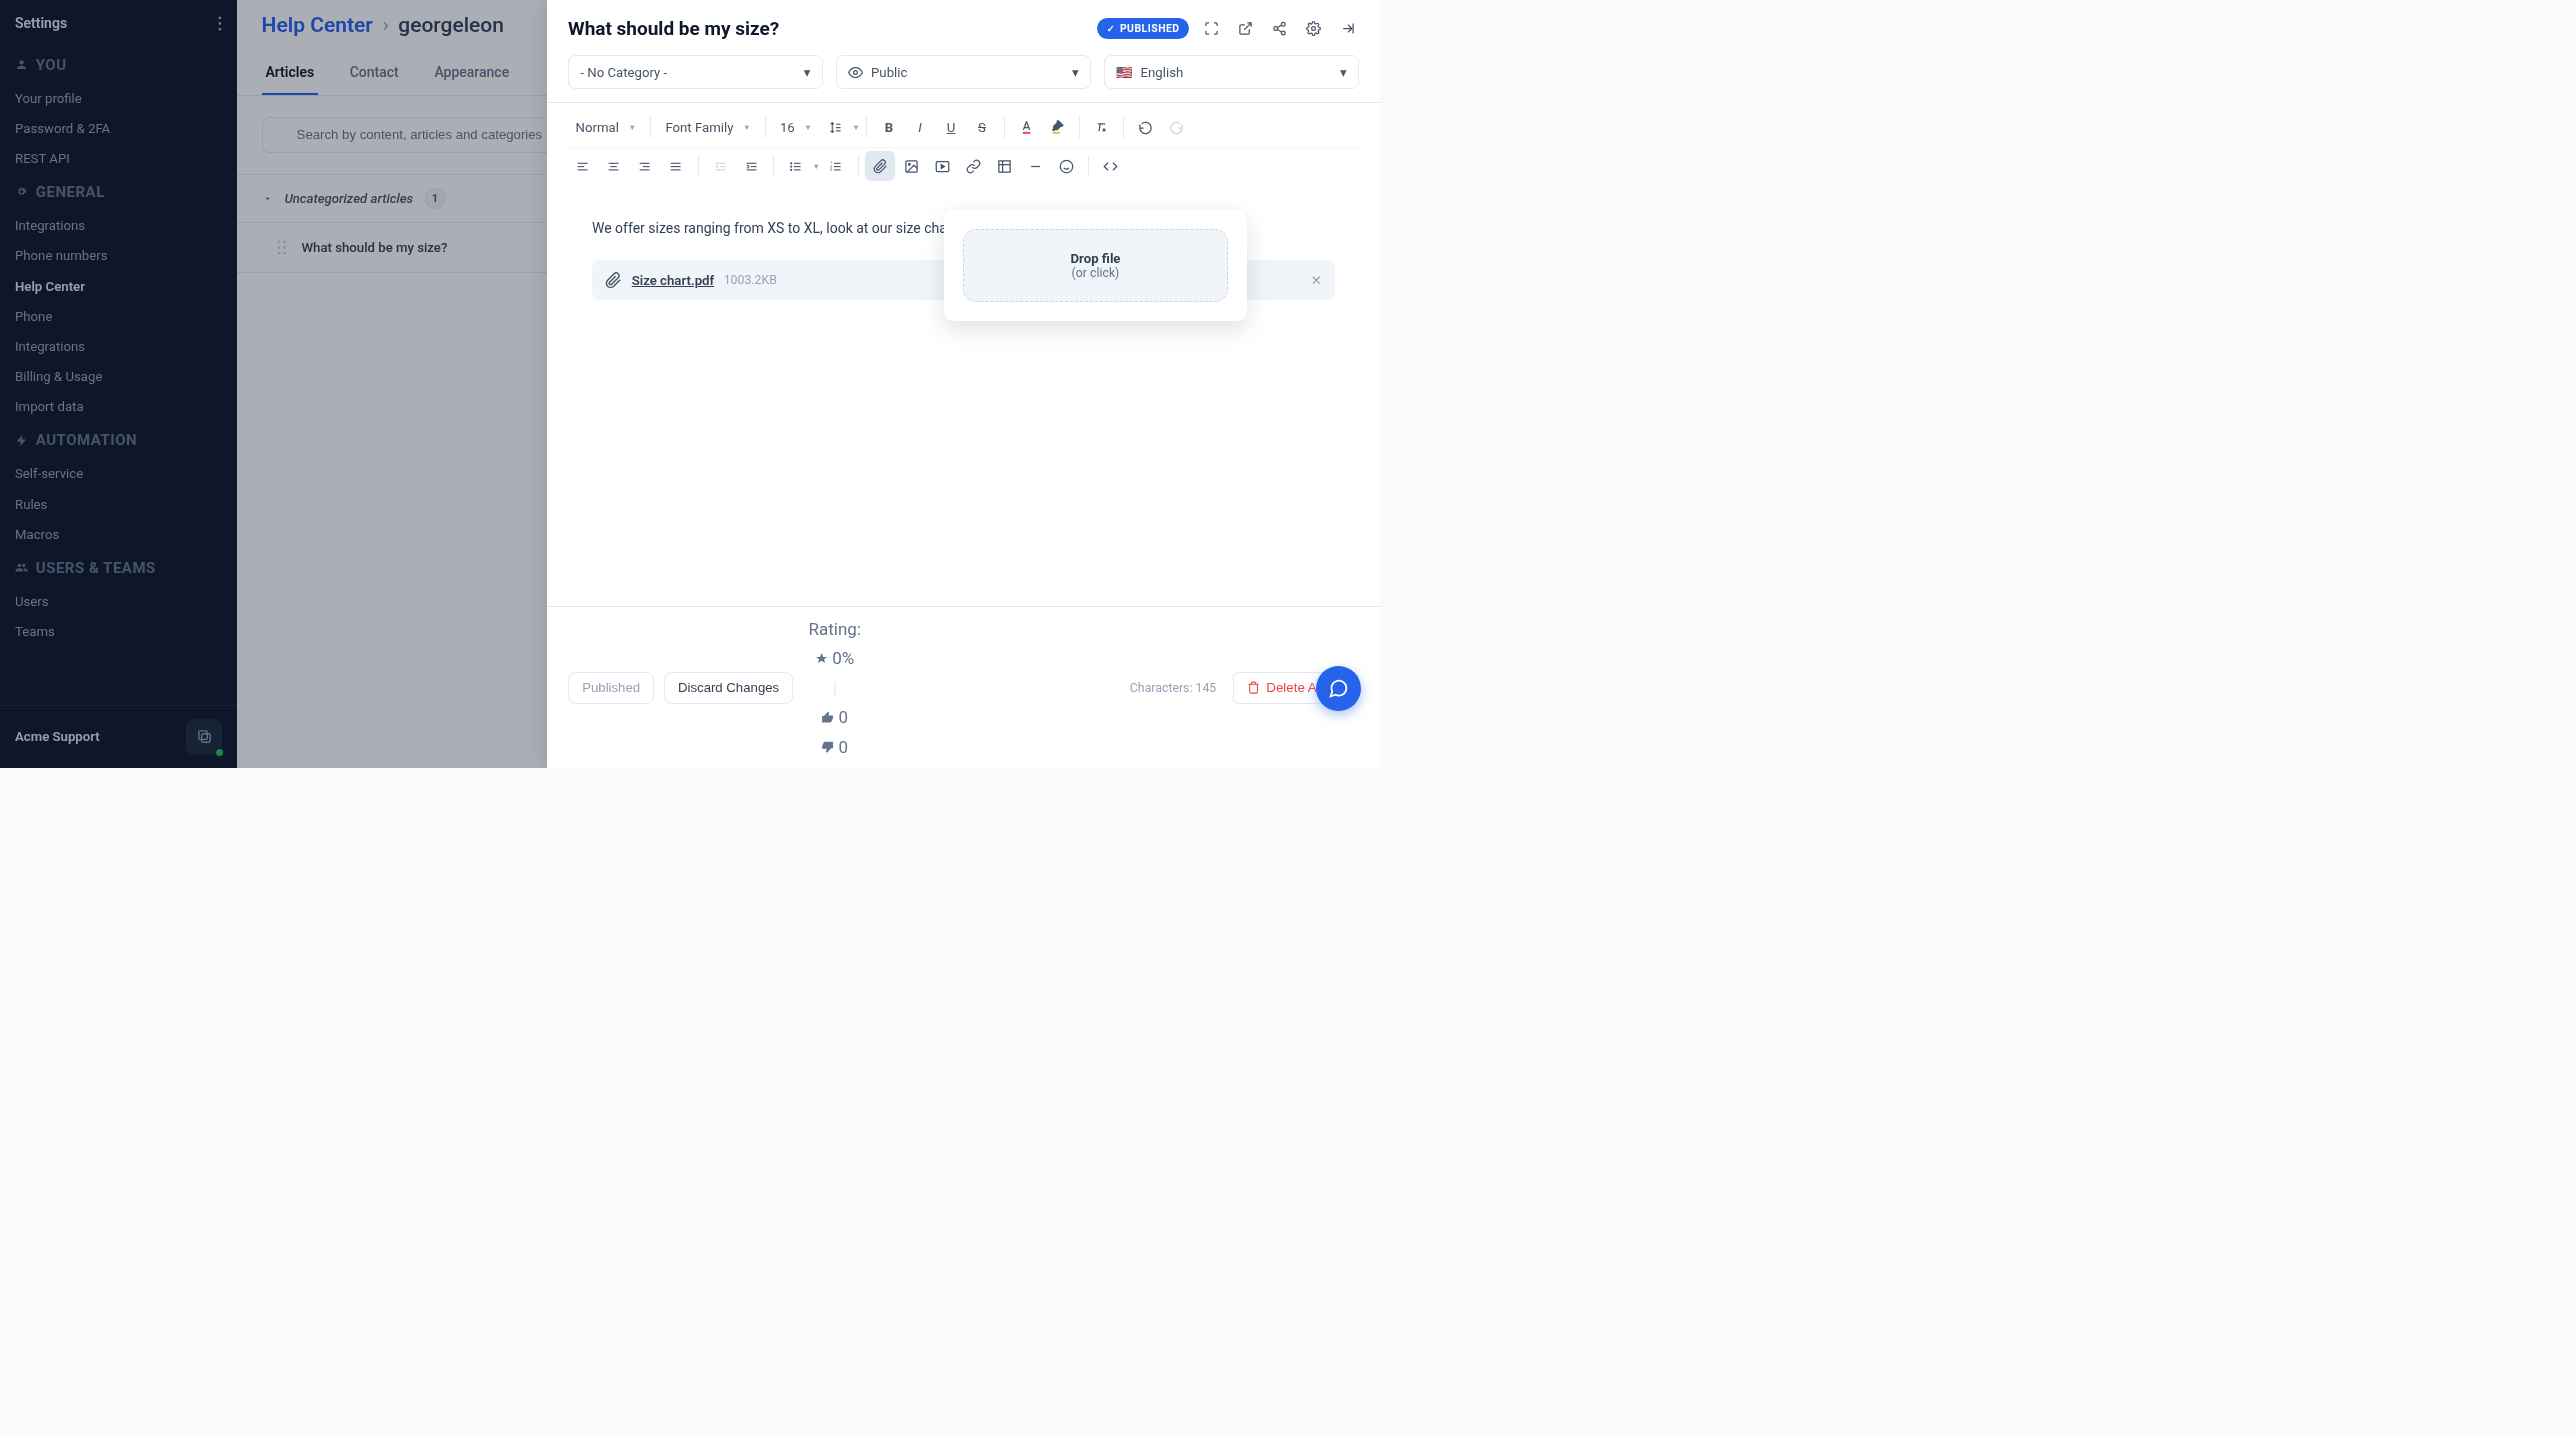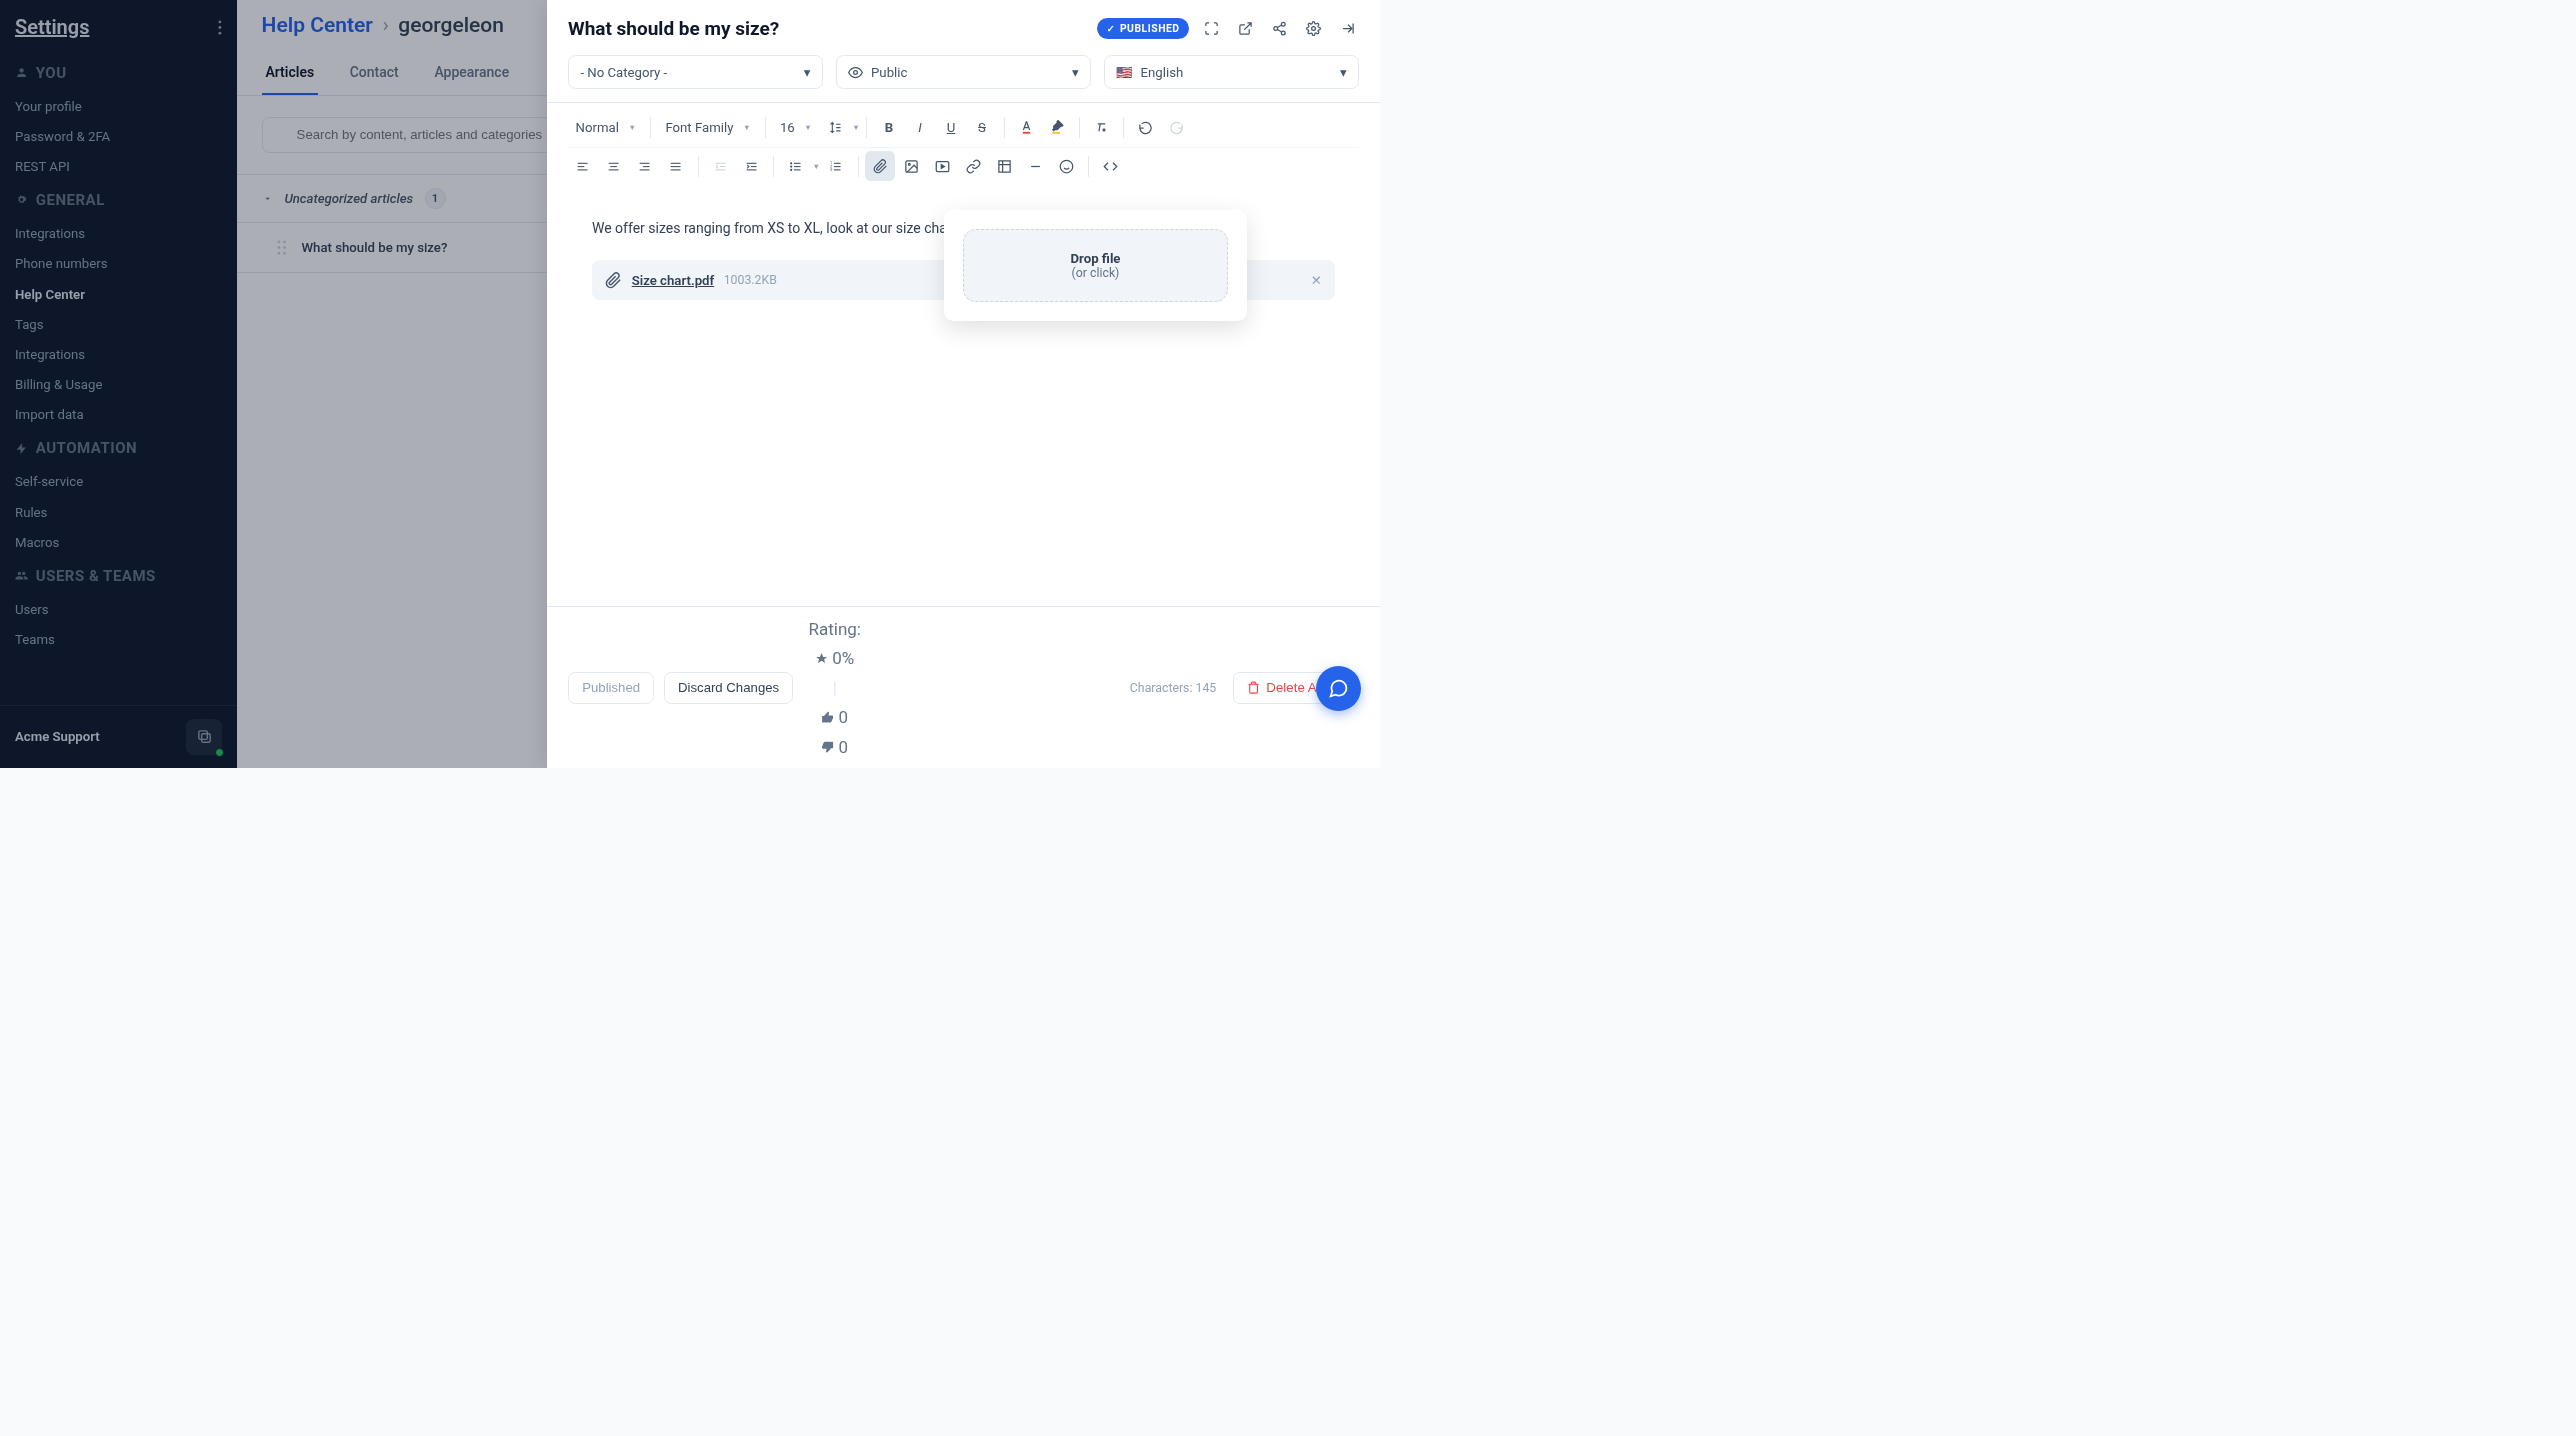--- a/index.html
+++ b/index.html
@@ -1,20 +1,20 @@
 <!DOCTYPE html>
 <html style="font-size:15px"><head>
   <meta charset="utf-8">
   <style>
     * { margin: 0; padding: 0; box-sizing: border-box; }
     body { font-family: -apple-system, BlinkMacSystemFont, "Segoe UI", Roboto, sans-serif; font-size: 13.2px; color: #334155; background: #f8fafc; overflow: hidden; width: 1380px; height: 768px; position: relative; }
     
     .sidebar { position: absolute; left: 0; top: 0; width: 237px; height: 100%; background: #0f172a; color: #cbd5e1; display: flex; flex-direction: column; }
     .sidebar-header { display: flex; justify-content: space-between; align-items: center; padding: 15px; }
-    .sidebar-title { font-size: 20px; font-weight: 600; color: #e2e8f0; text-decoration: underline; }
+    .sidebar-title { font-size: 14px; font-weight: 600; color: #e2e8f0; }
     .sidebar-more { color: #94a3b8; cursor: pointer; }
     .sidebar-section-label { display: flex; align-items: center; gap: 7.6px; padding: 9.5px 15px; font-size: 15px; font-weight: 700; letter-spacing: 0.5px; color: #64748b; }
     .sidebar-item { padding: 7.6px 15px; font-size: 13.2px; color: #94a3b8; cursor: pointer; }
     .sidebar-item.active { color: #e2e8f0; font-weight: 600; }
     .sidebar-footer { margin-top: auto; display: flex; justify-content: space-between; align-items: center; padding: 13.2px 15px; border-top: 0.9px solid #1e293b; }
     .sidebar-footer-name { font-weight: 600; color: #e2e8f0; }
     .sidebar-footer-icon { width: 36px; height: 36px; background: #1e293b; border-radius: 7.6px; display: flex; align-items: center; justify-content: center; position: relative; }
     .online-dot { position: absolute; right: -1.9px; bottom: -1.9px; width: 8.5px; height: 8.5px; border-radius: 50%; background: #22c55e; border: 1.9px solid #0f172a; }
     
     .main { position: absolute; left: 237px; top: 0; right: 0; bottom: 0; background: #fff; }
@@ -115,21 +115,21 @@
 
   <div class="sidebar-section-label">
     <svg width="13.2" height="13.2" viewBox="0 0 24 24" fill="currentColor">
         <path d="M19.4 13l.6-1-.6-1 1.5-1.2-1-1.7-1.9.4-.8-.8.4-1.9-1.7-1-1.2 1.5-1-.6-1 .6L10.5 4l-1.7 1 .4 1.9-.8.8-1.9-.4-1 1.7L7 10.2l-.6 1 .6 1L5.5 13.4l1 1.7 1.9-.4.8.8-.4 1.9 1.7 1 1.2-1.5 1 .6 1-.6 1.2 1.5 1.7-1-.4-1.9.8-.8 1.9.4 1-1.7L19.4 13zM12 15a3 3 0 110-6 3 3 0 010 6z"></path>
       </svg>
     <span>GENERAL</span>
   </div>
   <div class="sidebar-item">Integrations</div>
   <div class="sidebar-item">Phone numbers</div>
   <div class="sidebar-item active">Help Center</div>
-  <div class="sidebar-item">Tags</div>
+  <div class="sidebar-item">Phone</div>
   <div class="sidebar-item">Integrations</div>
   <div class="sidebar-item">Billing &amp; Usage</div>
   <div class="sidebar-item">Import data</div>
 
   <div class="sidebar-section-label">
     <svg width="13.2" height="13.2" viewBox="0 0 24 24" fill="currentColor">
         <path d="M13 2L3 14h7v8l10-12h-7V2z"></path>
       </svg>
     <span>AUTOMATION</span>
   </div>

